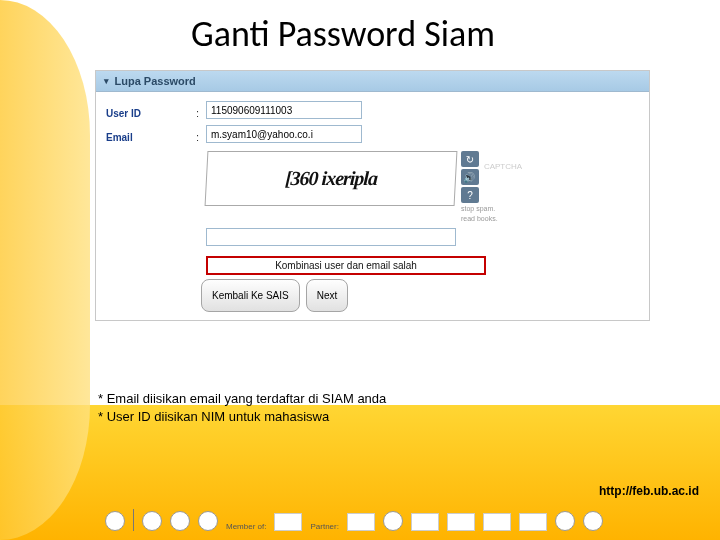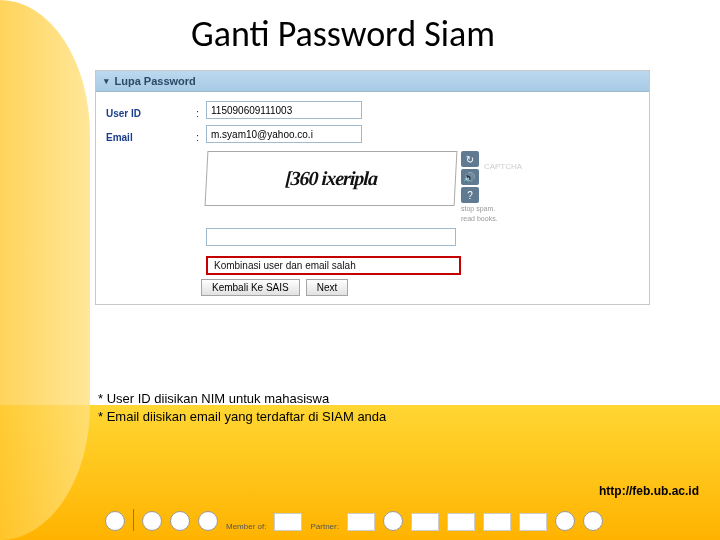--- a/index.html
+++ b/index.html
@@ -115,38 +115,39 @@
 .captcha-input-row { margin: 4px 0 0 100px; }
 .captcha-text-input {
   width: 250px;
   height: 18px;
   border: 1px solid #9fb9cf;
   font-size: 10px;
   padding: 0 4px;
 }
 .error-box {
   margin: 10px 0 4px 100px;
-  width: 255px;
+  width: 280px;
   border: 2px solid #c40000;
   padding: 2px 6px;
   font-size: 10px;
   color: #111;
   background: #fff;
+  text-align: center;
 }
 .button-row {
   margin: 4px 0 0 95px;
   display: flex;
   gap: 6px;
 }
 .btn {
   font-size: 10px;
-  padding: 2px 10px;
+  padding: 10px 10px;
   background: linear-gradient(#fefefe, #e1e1e1);
   border: 1px solid #a5a5a5;
-  border-radius: 0;
+  border-radius: 8px;
   cursor: pointer;
 }
 .notes {
   position: absolute;
   left: 98px;
   top: 390px;
   font-size: 13px;
   line-height: 1.4;
 }
 .footer-url {
@@ -230,22 +231,22 @@
     <div class="error-box">Kombinasi user dan email salah</div>
 
     <div class="button-row">
       <button class="btn">Kembali Ke SAIS</button>
       <button class="btn">Next</button>
     </div>
   </div>
 </div>
 
 <div class="notes">
+  <div>* Email diisikan email yang terdaftar di SIAM anda</div>
   <div>* User ID diisikan NIM untuk mahasiswa</div>
-  <div>* Email diisikan email yang terdaftar di SIAM anda</div>
 </div>
 
 <div class="footer-url">http://feb.ub.ac.id</div>
 
 <div class="logo-strip">
   <span class="logo-circle"></span>
   <span class="sep"></span>
   <span class="logo-circle"></span>
   <span class="logo-circle"></span>
   <span class="logo-circle"></span>

